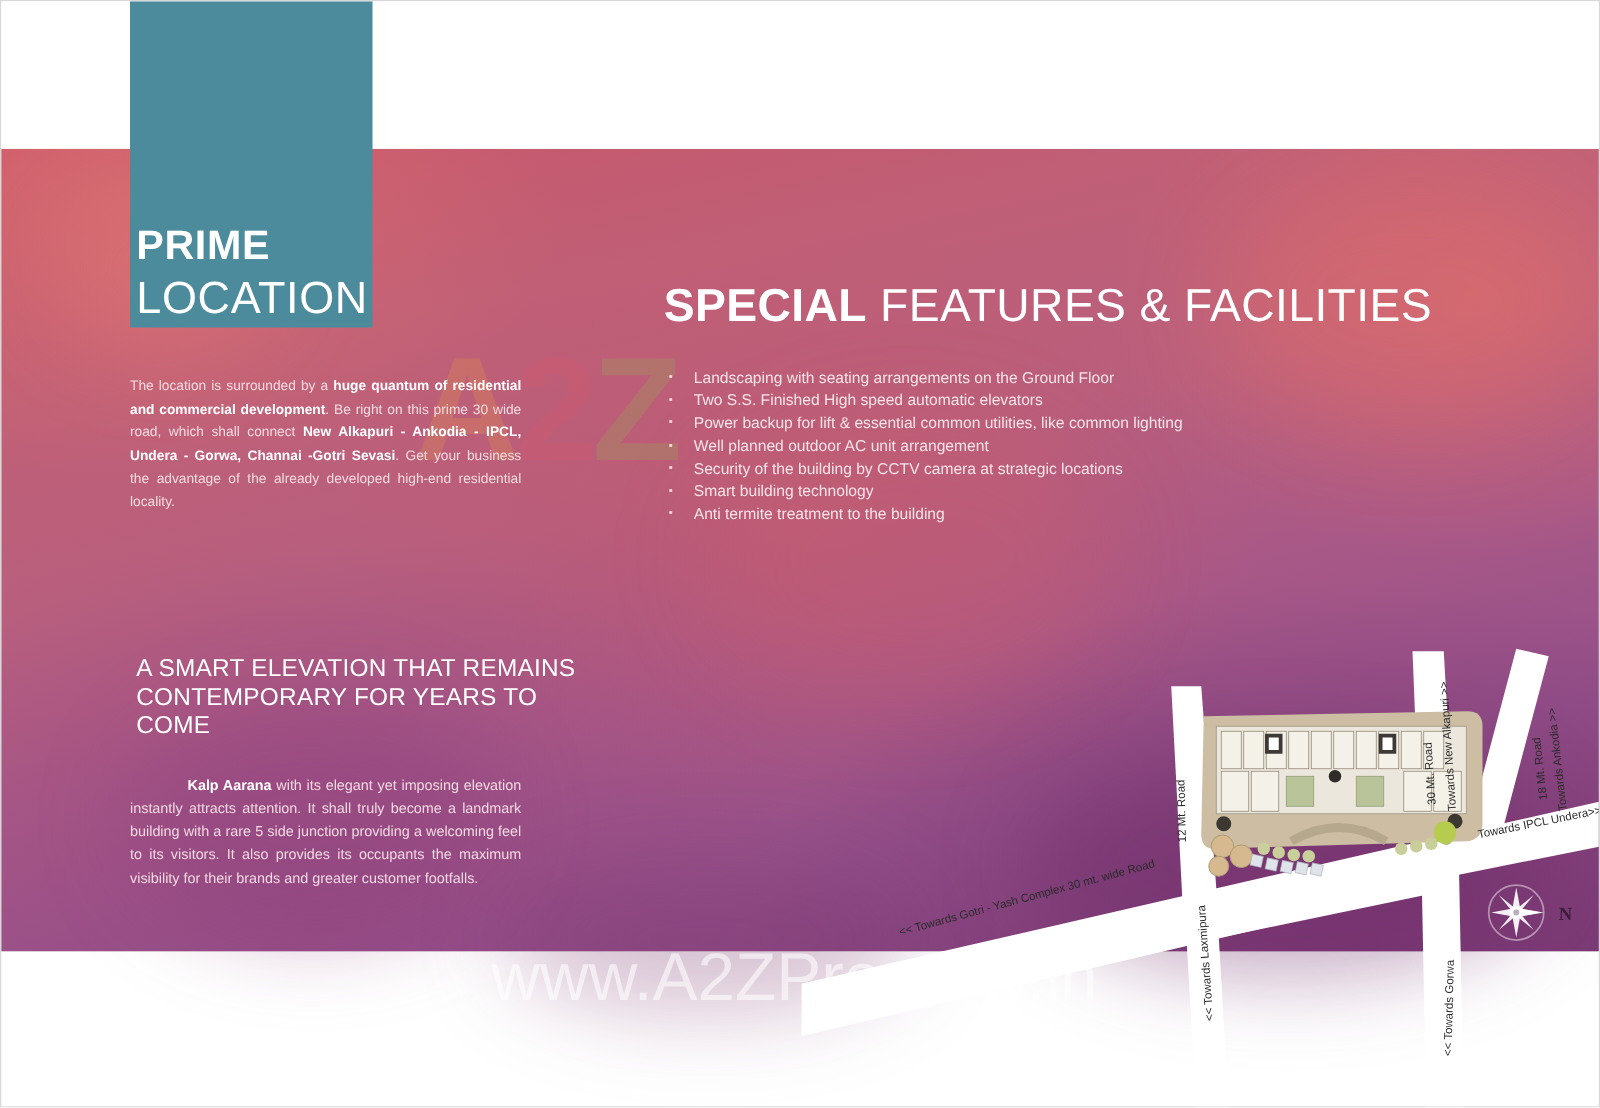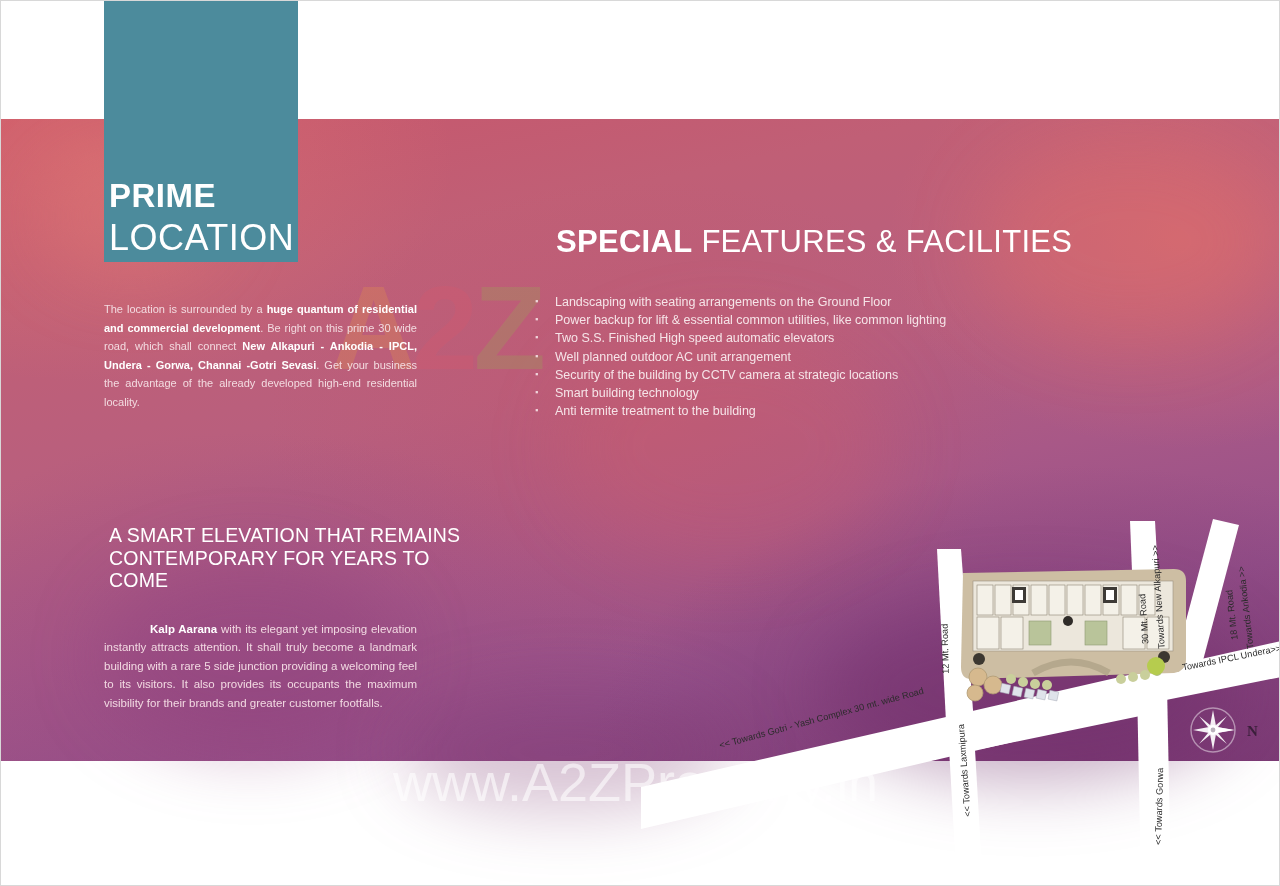--- a/index.html
+++ b/index.html
@@ -94,25 +94,24 @@
     color: #f3dbe0;
     text-align: justify;
   }
   .prime-body b { color: #ffffff; font-weight: bold; }
 
   
   .feat-title {
     position: absolute;
     left: 530px;
     top: 223px;
-    font-size: 31px;
+    font-size: 37px;
     color: #ffffff;
     letter-spacing: 0.3px;
     white-space: nowrap;
-    margin-left: 25px;
   }
   .feat-title b { font-weight: bold; }
   .feat-title span.light { font-weight: 300; }
 
   .feat-list {
     position: absolute;
     left: 528px;
     top: 288px;
     width: 560px;
     margin: 4px;
@@ -232,22 +231,22 @@
     <span class="l1">PRIME</span>
     <span class="l2">LOCATION</span>
   </div>
 
   <p class="prime-body"><span>The location is surrounded by a </span><b>huge quantum of residential and commercial development</b><span>. Be right on this prime 30 wide road, which shall connect </span><b>New Alkapuri - Ankodia - IPCL, Undera - Gorwa, Channai -Gotri Sevasi</b><span>. Get your business the advantage of the already developed high-end residential locality.</span></p>
 
   <div class="feat-title"><b>SPECIAL</b><span class="light"> FEATURES &amp; FACILITIES</span></div>
 
   <ul class="feat-list">
     <li>Landscaping with seating arrangements on the Ground Floor</li>
+    <li>Two S.S. Finished High speed automatic elevators</li>
     <li>Power backup for lift &amp; essential common utilities, like common lighting</li>
-    <li>Two S.S. Finished High speed automatic elevators</li>
     <li>Well planned outdoor AC unit arrangement</li>
     <li>Security of the building by CCTV camera at strategic locations</li>
     <li>Smart building technology</li>
     <li>Anti termite treatment to the building</li>
   </ul>
 
   <div class="smart-title">A SMART ELEVATION THAT REMAINS CONTEMPORARY FOR YEARS TO COME</div>
   <p class="smart-body"><b>Kalp Aarana</b><span> with its elegant yet imposing elevation instantly attracts attention. It shall truly become a landmark building with a rare 5 side junction providing a welcoming feel to its visitors. It also provides its occupants the maximum visibility for their brands and greater customer footfalls.</span></p>
 
   <div class="map-wrap">

